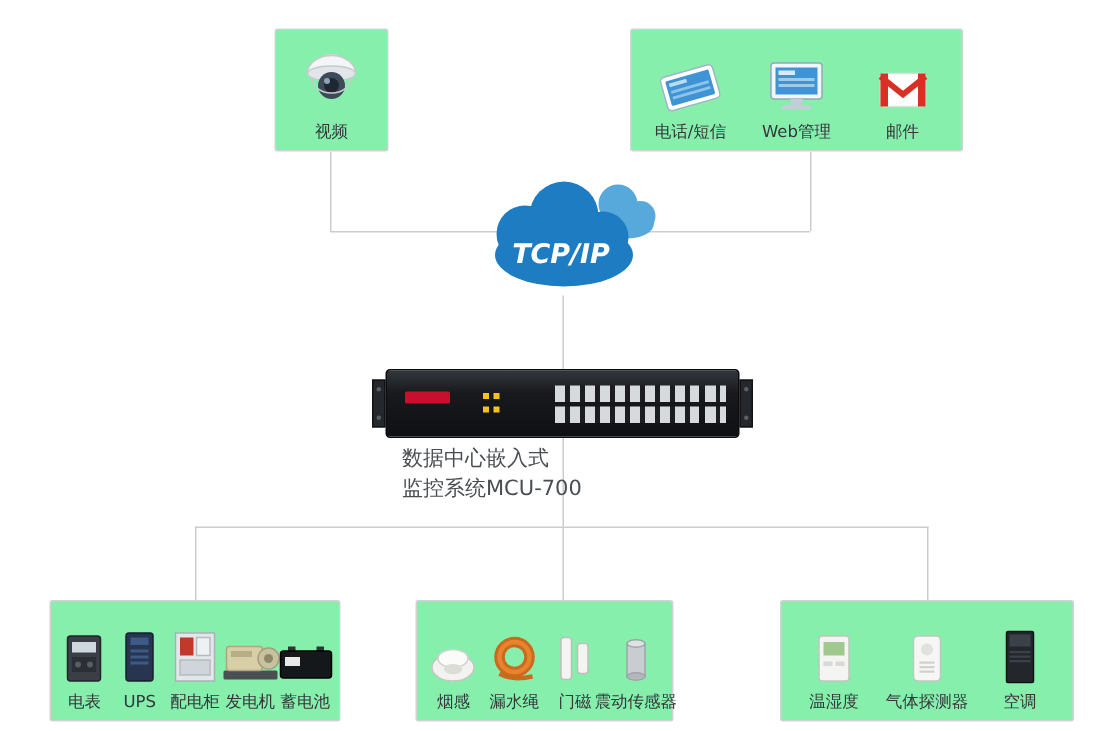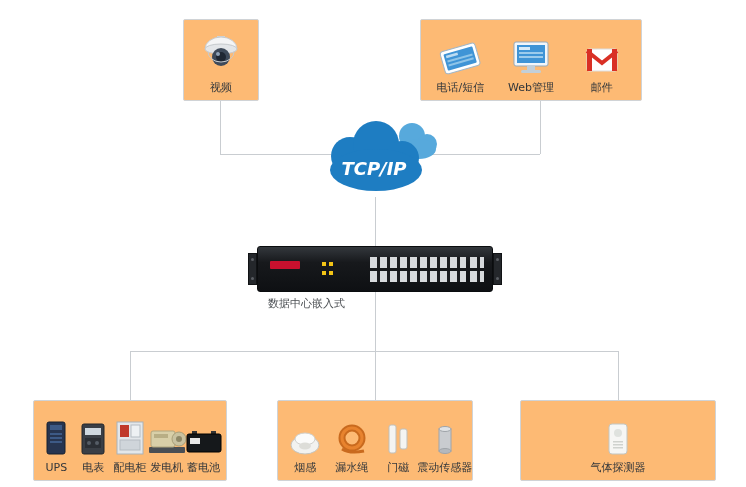--- a/index.html
+++ b/index.html
@@ -2,39 +2,39 @@
 <html><head>
 <meta charset="utf-8">
 <style>
   * { margin:0; padding:0; box-sizing:border-box; }
   html,body { background:#ffffff; }
   body { width:746px; height:487px; font-family:"DejaVu Sans","Liberation Sans",sans-serif; }
   .stage { position:relative; width:746px; height:487px; background:#fff; overflow:hidden; }
 
   .line { position:absolute; background:#c9cdd1; }
 
-  .panel { position:absolute; background:#fdba74; border:1px solid #d0d3d6; border-radius:2px;
+  .panel { position:absolute; background:#86efac; border:1px solid #d0d3d6; border-radius:2px;
            display:flex; align-items:stretch; justify-content:space-around; padding:24px 4px 6px; }
   .item { display:flex; flex-direction:column; align-items:center; justify-content:flex-end; flex:1; min-width:0; }
   .item .ic { flex:1; display:flex; align-items:center; justify-content:center; }
   .lbl { font-size:11px; color:#33373b; white-space:nowrap; margin-top:4px; line-height:1.2; }
 
   .cloud { position:absolute;font-style:italic; }
 
   .device { position:absolute; background:linear-gradient(#33373c,#17191c 35%,#0e1013);
             border:1px solid #0a0c0e; border-radius:3px; }
   .ear { position:absolute; width:9px; height:32px; top:6px; background:#24272b; border:1px solid #101214; }
   .ear::before,.ear::after { content:""; position:absolute; left:2px; width:3px; height:3px; border-radius:50%; background:#5a5e63; }
   .ear::before { top:4px; } .ear::after { bottom:4px; }
   .logo { position:absolute; left:12px; top:14px; width:30px; height:8px; background:#c8102e; border-radius:1px; }
   .leds { position:absolute; left:64px; top:15px; width:4px; height:4px; background:#f3c416;
           box-shadow:7px 0 0 #f3c416, 0 9px 0 #f3c416, 7px 9px 0 #f3c416; }
   .port-row { position:absolute; height:11px;
               background:repeating-linear-gradient(90deg,#d7dadd 0 7px,#1b1d20 7px 10px); }
-  .device-label { position:absolute; font-size:11px; color:#4a4e52; line-height:1.45; }
+  .device-label { position:absolute; font-size:14px; color:#4a4e52; line-height:1.45; }
 </style>
 </head>
 <body>
 
 <div class="stage">
 
   <div class="line" style="left:220px;top:101px;width:1px;height:53px"></div>
   <div class="line" style="left:220px;top:154px;width:112px;height:1px"></div>
   <div class="line" style="left:540px;top:101px;width:1px;height:53px"></div>
   <div class="line" style="left:430px;top:154px;width:110px;height:1px"></div>
@@ -126,49 +126,50 @@
     <div class="ear" style="right:-10px"></div>
     <div class="logo"></div>
     <div class="leds"></div>
     <div class="port-row" style="left:112px;top:10px;width:96px"></div>
     <div class="port-row" style="left:112px;top:24px;width:96px"></div>
     <div class="port-row" style="right:8px;top:10px;width:14px"></div>
     <div class="port-row" style="right:8px;top:24px;width:14px"></div>
   </div>
   <div class="device-label" style="left:268px;top:296px">
     <div>数据中心嵌入式</div>
+    <div>监控系统MCU-700</div>
   </div>
 
   <div class="panel" style="left:33px;top:400px;width:194px;height:81px">
+    <div class="item">
+      <span class="ic">
+        <svg width="30" height="36" viewBox="0 0 30 36">
+          <rect x="4" y="3" width="22" height="30" rx="2" fill="#3a3f46" stroke="#22262b"></rect>
+          <rect x="7" y="7" width="16" height="7" fill="#cfd8df"></rect>
+          <rect x="7" y="17" width="16" height="10" fill="#2b2f35"></rect>
+          <circle cx="11" cy="22" r="2" fill="#555d66"></circle>
+          <circle cx="19" cy="22" r="2" fill="#555d66"></circle>
+        </svg>
+      </span>
+      <span class="lbl">电表</span>
+    </div>
     <div class="item">
       <span class="ic">
         <svg width="28" height="38" viewBox="0 0 28 38">
           <rect x="5" y="3" width="18" height="32" rx="2" fill="#273550" stroke="#16202f"></rect>
           <rect x="8" y="6" width="12" height="5" fill="#3d5a86"></rect>
           <rect x="8" y="14" width="12" height="2" fill="#3d5a86"></rect>
           <rect x="8" y="18" width="12" height="2" fill="#3d5a86"></rect>
           <rect x="8" y="22" width="12" height="2" fill="#3d5a86"></rect>
         </svg>
       </span>
       <span class="lbl">UPS</span>
     </div>
     <div class="item">
       <span class="ic">
-        <svg width="30" height="36" viewBox="0 0 30 36">
-          <rect x="4" y="3" width="22" height="30" rx="2" fill="#3a3f46" stroke="#22262b"></rect>
-          <rect x="7" y="7" width="16" height="7" fill="#cfd8df"></rect>
-          <rect x="7" y="17" width="16" height="10" fill="#2b2f35"></rect>
-          <circle cx="11" cy="22" r="2" fill="#555d66"></circle>
-          <circle cx="19" cy="22" r="2" fill="#555d66"></circle>
-        </svg>
-      </span>
-      <span class="lbl">电表</span>
-    </div>
-    <div class="item">
-      <span class="ic">
         <svg width="32" height="38" viewBox="0 0 32 38">
           <rect x="3" y="3" width="26" height="32" fill="#e3e7ea" stroke="#aab2b8"></rect>
           <rect x="6" y="6" width="9" height="12" fill="#c0392b"></rect>
           <rect x="17" y="6" width="9" height="12" fill="#eef1f3" stroke="#b5bcc2"></rect>
           <rect x="6" y="21" width="20" height="10" fill="#cfd5da" stroke="#b5bcc2"></rect>
         </svg>
       </span>
       <span class="lbl">配电柜</span>
     </div>
     <div class="item">
@@ -189,21 +190,21 @@
           <rect x="8" y="6" width="5" height="4" fill="#333333"></rect>
           <rect x="27" y="6" width="5" height="4" fill="#333333"></rect>
           <rect x="3" y="9" width="34" height="18" rx="2" fill="#15181b" stroke="#000000"></rect>
           <rect x="6" y="13" width="10" height="6" fill="#e8e8e8"></rect>
         </svg>
       </span>
       <span class="lbl">蓄电池</span>
     </div>
   </div>
 
-  <div class="panel" style="left:277px;top:400px;width:196px;height:81px">
+  <div class="panel" style="left:277px;top:400px;width:172px;height:81px">
     <div class="item">
       <span class="ic">
         <svg width="36" height="32" viewBox="0 0 36 32">
           <ellipse cx="18" cy="20" rx="14" ry="9" fill="#f2f2f0" stroke="#c5c5c0"></ellipse>
           <ellipse cx="18" cy="14" rx="10" ry="6" fill="#fbfbfa" stroke="#d0d0cc"></ellipse>
           <ellipse cx="18" cy="21" rx="6" ry="3.5" fill="#ddddd8"></ellipse>
         </svg>
       </span>
       <span class="lbl">烟感</span>
     </div>
@@ -232,27 +233,50 @@
           <rect x="7" y="8" width="12" height="22" fill="#c9ccd0" stroke="#9fa4a9"></rect>
           <ellipse cx="13" cy="8" rx="6" ry="2.5" fill="#dfe2e5" stroke="#9fa4a9"></ellipse>
           <ellipse cx="13" cy="30" rx="6" ry="2.5" fill="#b4b8bd" stroke="#9fa4a9"></ellipse>
         </svg>
       </span>
       <span class="lbl">震动传感器</span>
     </div>
   </div>
 
   <div class="panel" style="left:520px;top:400px;width:196px;height:81px">
+    <div class="item">
+      <span class="ic">
+        <svg width="30" height="36" viewBox="0 0 30 36">
+          <rect x="5" y="3" width="20" height="30" rx="2" fill="#f4f5f3" stroke="#c0c4c0"></rect>
+          <rect x="8" y="7" width="14" height="9" fill="#9fc98f"></rect>
+          <rect x="8" y="20" width="6" height="3" fill="#d7dad6"></rect>
+          <rect x="16" y="20" width="6" height="3" fill="#d7dad6"></rect>
+        </svg>
+      </span>
+      <span class="lbl">温湿度</span>
+    </div>
     <div class="item">
       <span class="ic">
         <svg width="28" height="36" viewBox="0 0 28 36">
           <rect x="5" y="3" width="18" height="30" rx="3" fill="#f6f6f4" stroke="#c2c6c2"></rect>
           <circle cx="14" cy="12" r="4" fill="#dfe2de"></circle>
           <rect x="9" y="20" width="10" height="1.5" fill="#cfd2ce"></rect>
           <rect x="9" y="23" width="10" height="1.5" fill="#cfd2ce"></rect>
           <rect x="9" y="26" width="10" height="1.5" fill="#cfd2ce"></rect>
         </svg>
       </span>
       <span class="lbl">气体探测器</span>
     </div>
+    <div class="item">
+      <span class="ic">
+        <svg width="26" height="38" viewBox="0 0 26 38">
+          <rect x="4" y="2" width="18" height="34" rx="1" fill="#23272c" stroke="#101316"></rect>
+          <rect x="6" y="4" width="14" height="8" fill="#3a4148"></rect>
+          <rect x="6" y="15" width="14" height="1.5" fill="#3a4148"></rect>
+          <rect x="6" y="18" width="14" height="1.5" fill="#3a4148"></rect>
+          <rect x="6" y="21" width="14" height="1.5" fill="#3a4148"></rect>
+        </svg>
+      </span>
+      <span class="lbl">空调</span>
+    </div>
   </div>
 
 </div>
 
 </body></html>

